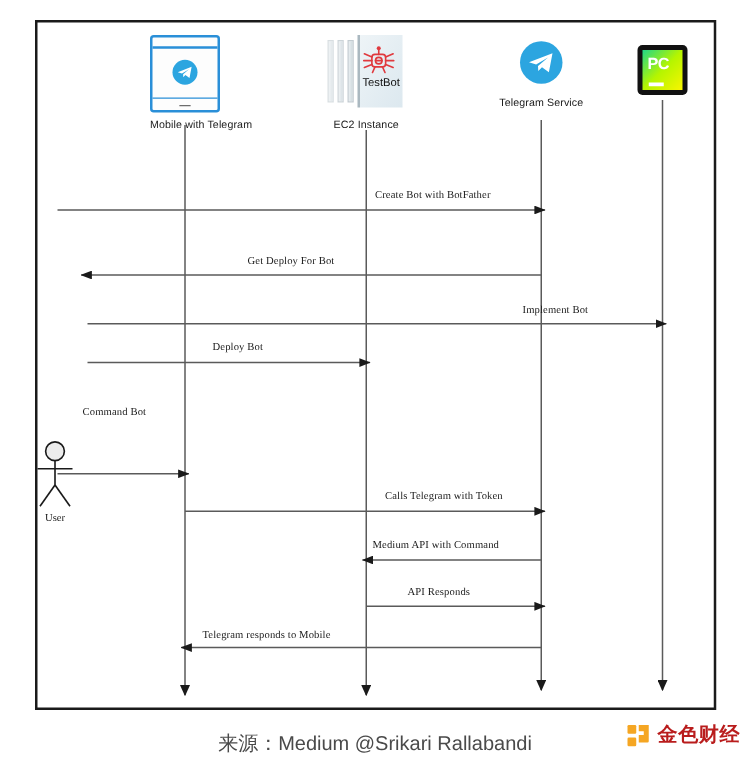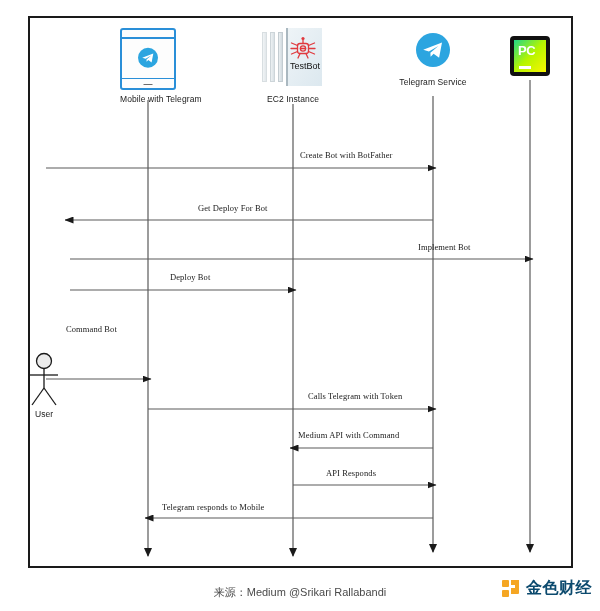--- a/index.html
+++ b/index.html
@@ -204,39 +204,39 @@
     font-family: Liberation Serif, serif;
   }
 
   
   .source-text {
     position: absolute;
     left: 0;
     top: 585px;
     width: 600px;
     text-align: center;
-    font-size: 11px;
+    font-size: 16px;
     color: #4a4a4a;
     font-family: "Liberation Sans", sans-serif;
   }
   .watermark {
     position: absolute;
     right: 8px;
     top: 578px;
     display: flex;
     align-items: center;
     gap: 5px;
   }
   .wm-logo {
     width: 20px; height: 20px;
     position: relative;
   }
   .wm-text {
     font-size: 16px;
-    color: #0c4a6e;
+    color: #b91c1c;
     font-weight: bold;
     letter-spacing: 0.5px;
   }
 </style>
 </head>
 <body>
 
 <div id="canvas">
 
   <div class="frame"></div>
@@ -297,21 +297,21 @@
   <div class="participant" style="left:510px; top:36px; width:40px;">
     <div class="pycharm-icon">
       <div class="inner">
         <div class="pc">PC</div>
         <div class="dash"></div>
       </div>
     </div>
   </div>
 
 
-  <div class="actor" style="left:22px; top:352px;">
+  <div class="actor" style="left:22px; top:352px;font-family:Liberation Serif, serif;">
     <svg width="44" height="56" viewBox="0 0 44 56">
       <circle cx="22" cy="9" r="7.5" fill="#ececec" stroke="#1a1a1a" stroke-width="1.3"></circle>
       <line x1="22" y1="16.5" x2="22" y2="36" stroke="#1a1a1a" stroke-width="1.3"></line>
       <line x1="8" y1="23" x2="36" y2="23" stroke="#1a1a1a" stroke-width="1.3"></line>
       <line x1="22" y1="36" x2="10" y2="53" stroke="#1a1a1a" stroke-width="1.3"></line>
       <line x1="22" y1="36" x2="34" y2="53" stroke="#1a1a1a" stroke-width="1.3"></line>
     </svg>
     <div class="alabel">User</div>
   </div>
 

